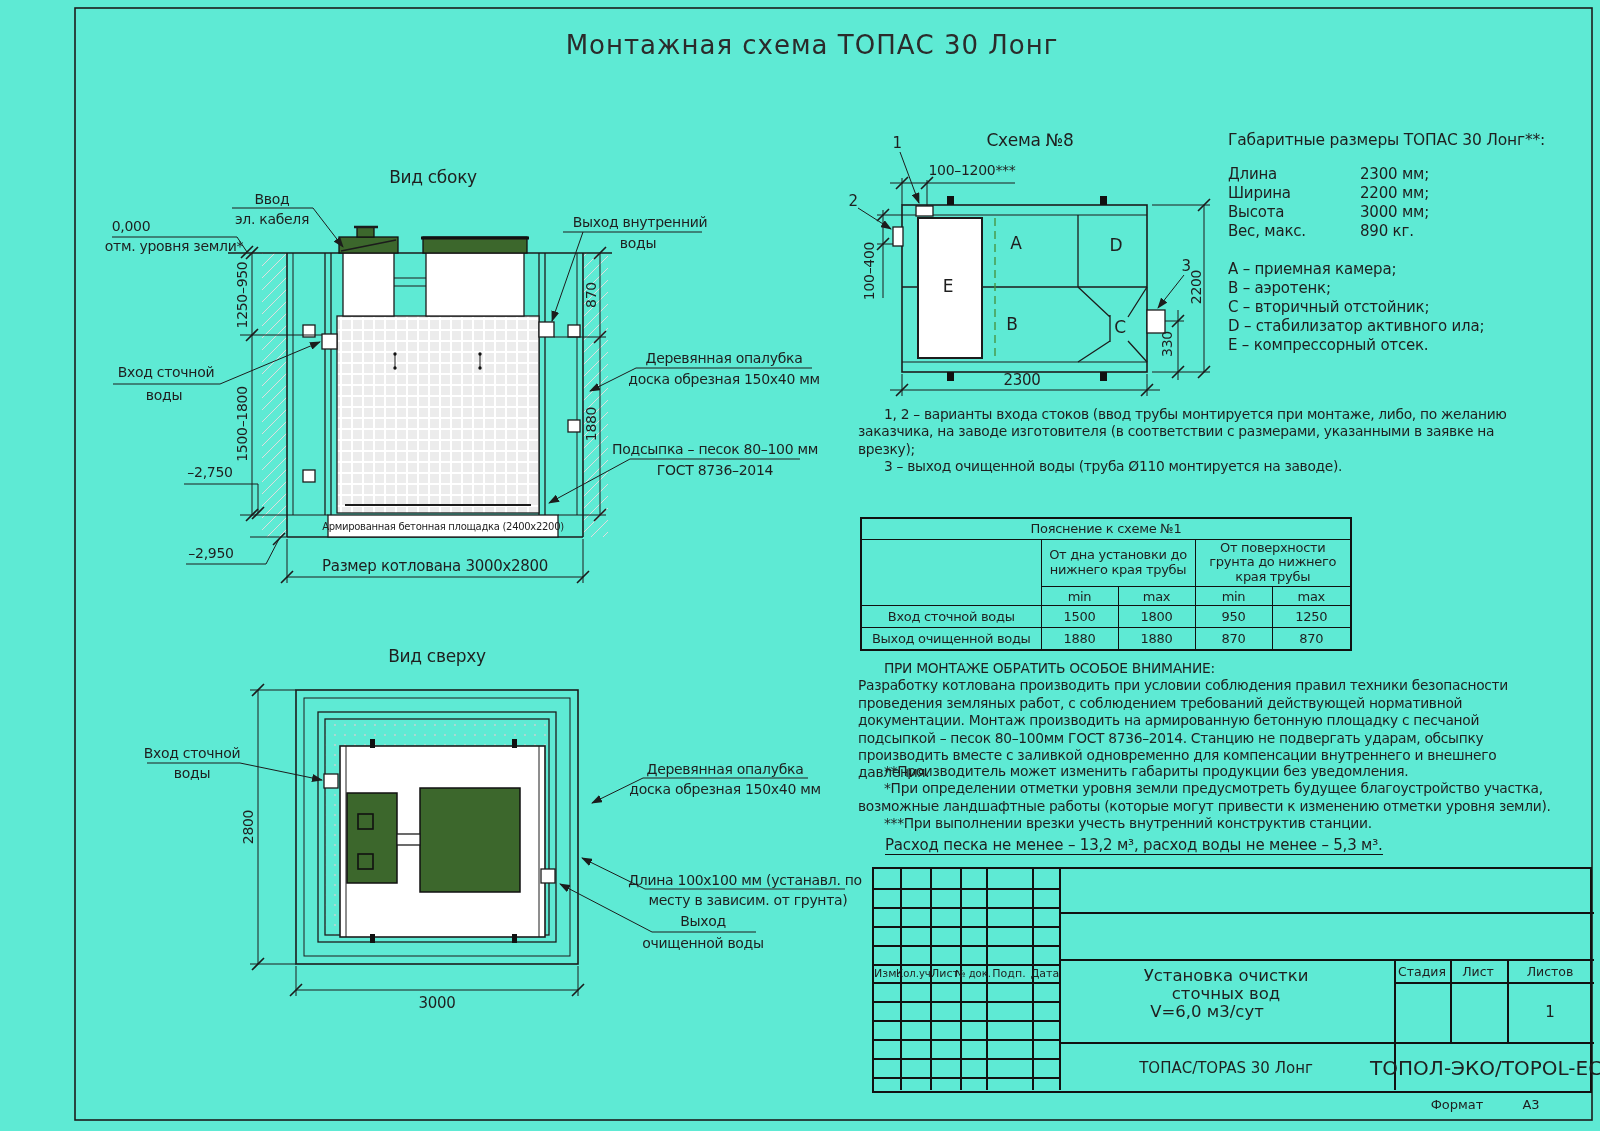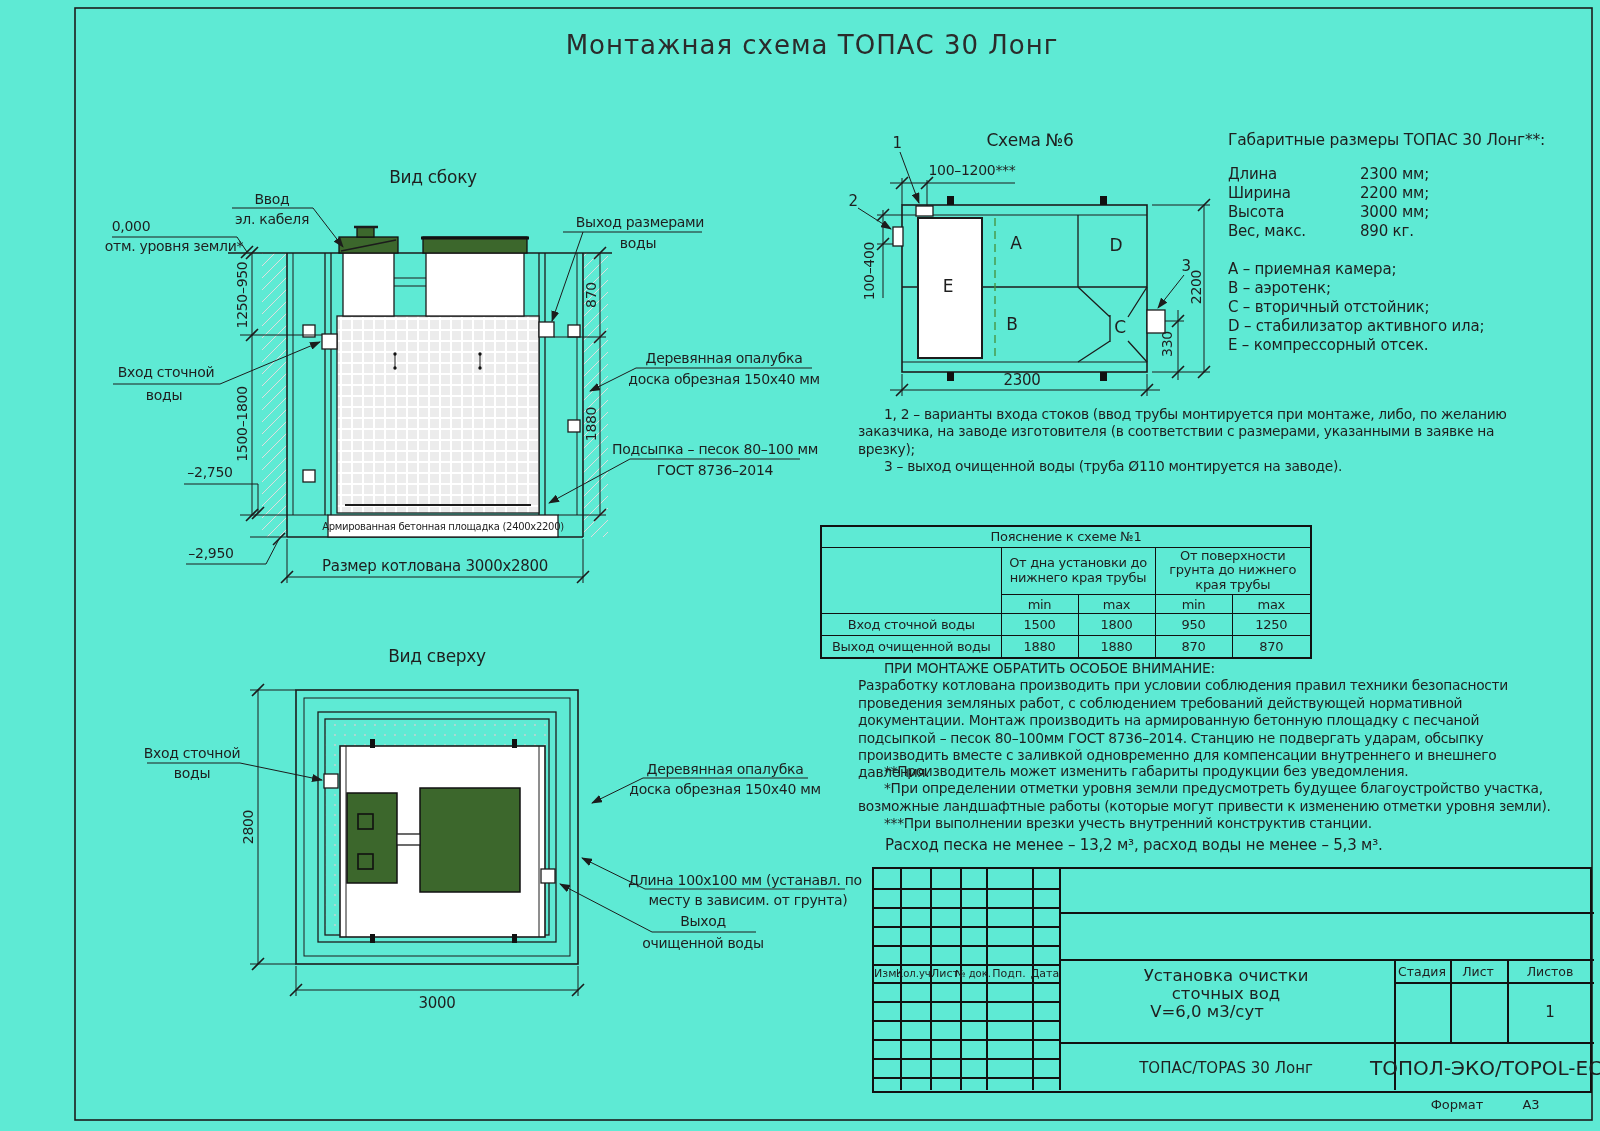--- a/index.html
+++ b/index.html
@@ -18,35 +18,35 @@
   .rot{transform:translate(-50%,-50%) rotate(-90deg);}
   .big{font-size:17px;}
   .huge{font-size:26px;letter-spacing:1px;color:#2b2b2b;}
   .small{font-size:10px;letter-spacing:-0.3px;}
   .mid{font-size:15px;}
   .txt{position:absolute;font-size:15px;letter-spacing:-0.2px;white-space:nowrap;color:#1f1f1f;}
   .parabox{position:absolute;font-size:13.8px;letter-spacing:-0.3px;line-height:1.26;color:#1f1f1f;}
   .parabox p{margin:0;text-indent:26px;}
   .parabox p.gap{margin-top:16px;}
   
-  #explain{position:absolute;left:820px;top:517px;border-collapse:collapse;table-layout:fixed;margin-top:8px;}
+  #explain{position:absolute;left:860px;top:517px;border-collapse:collapse;table-layout:fixed;}
   #explain td{border:1.5px solid #111;font-size:13px;text-align:center;vertical-align:middle;
               padding:1px 2px;letter-spacing:-0.3px;}
   #explain{border:2.5px solid #111;}
   #explain .tt{height:21px;font-size:14px;}
   #explain .grp{height:40px;font-size:13px;line-height:1.15;}
   #explain .mm{height:19px;}
   #explain .dr{height:22px;font-size:14px;}
   
   #tblock{position:absolute;left:872px;top:867px;width:720px;height:226px;
           border:2.5px solid #111;box-sizing:border-box;}
   .vl,.hl{position:absolute;background:#111;}
   .tb-lbl{position:absolute;transform:translate(-50%,-50%);white-space:nowrap;font-size:11px;}
   .fmt{position:absolute;transform:translate(-50%,-50%);font-size:13px;white-space:nowrap;}
-  .underl{border-bottom:1.4px solid #111;padding-bottom:14px;}
+  .underl{border-bottom:1.4px solid #111;padding-bottom:0;}
 </style>
 </head>
 <body>
 
 <div id="page">
 
 <svg class="linework" viewBox="0 0 1600 1131">
   <defs>
     <marker id="arr" markerWidth="11" markerHeight="8" refX="10" refY="4" orient="auto">
       <path d="M0,0 L11,4 L0,8 Z" fill="#1c1c1c"></path>
@@ -187,21 +187,21 @@
   </g>
 </svg>
 
 <div class="lbl huge" style="left:812px;top:45px;">Монтажная схема ТОПАС 30 Лонг</div>
 
 <div class="lbl big" style="left:433px;top:177px;">Вид сбоку</div>
 <div class="lbl" style="left:131px;top:226px;">0,000</div>
 <div class="lbl" style="left:174px;top:246px;">отм. уровня земли*</div>
 <div class="lbl" style="left:272px;top:199px;">Ввод</div>
 <div class="lbl" style="left:272px;top:219px;">эл. кабеля</div>
-<div class="lbl" style="left:640px;top:222px;">Выход размерами</div>
+<div class="lbl" style="left:640px;top:222px;">Выход внутренний</div>
 <div class="lbl" style="left:638px;top:243px;">воды</div>
 <div class="lbl" style="left:166px;top:372px;">Вход сточной</div>
 <div class="lbl" style="left:164px;top:395px;">воды</div>
 <div class="lbl" style="left:724px;top:358px;">Деревянная опалубка</div>
 <div class="lbl" style="left:724px;top:379px;">доска обрезная 150х40 мм</div>
 <div class="lbl" style="left:715px;top:449px;">Подсыпка – песок 80–100 мм</div>
 <div class="lbl" style="left:715px;top:470px;">ГОСТ 8736–2014</div>
 <div class="lbl small" style="left:443px;top:526px;">Армированная бетонная площадка (2400х2200)</div>
 <div class="lbl mid" style="left:435px;top:566px;">Размер котлована 3000х2800</div>
 <div class="lbl rot" style="left:242px;top:295px;">1250–950</div>
@@ -216,21 +216,21 @@
 <div class="lbl" style="left:192px;top:773px;">воды</div>
 <div class="lbl" style="left:725px;top:769px;">Деревянная опалубка</div>
 <div class="lbl" style="left:725px;top:789px;">доска обрезная 150х40 мм</div>
 <div class="lbl" style="left:745px;top:880px;">Длина 100х100 мм (устанавл. по</div>
 <div class="lbl" style="left:748px;top:900px;">месту в зависим. от грунта)</div>
 <div class="lbl" style="left:703px;top:921px;">Выход</div>
 <div class="lbl" style="left:703px;top:943px;">очищенной воды</div>
 <div class="lbl rot" style="left:248px;top:827px;">2800</div>
 <div class="lbl mid" style="left:437px;top:1003px;">3000</div>
 
-<div class="lbl big" style="left:1030px;top:140px;">Схема №6</div>
+<div class="lbl big" style="left:1030px;top:140px;">Схема №8</div>
 <div class="lbl mid" style="left:897px;top:143px;">1</div>
 <div class="lbl mid" style="left:853px;top:201px;">2</div>
 <div class="lbl mid" style="left:1186px;top:266px;">3</div>
 <div class="lbl big" style="left:1016px;top:243px;">A</div>
 <div class="lbl big" style="left:1012px;top:324px;">B</div>
 <div class="lbl big" style="left:1120px;top:327px;">C</div>
 <div class="lbl big" style="left:1116px;top:245px;">D</div>
 <div class="lbl big" style="left:948px;top:286px;">E</div>
 <div class="lbl" style="left:972px;top:170px;">100–1200***</div>
 <div class="lbl rot" style="left:869px;top:271px;">100–400</div>

